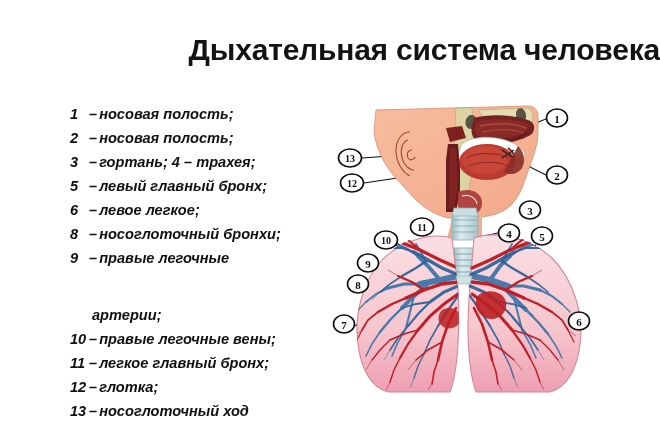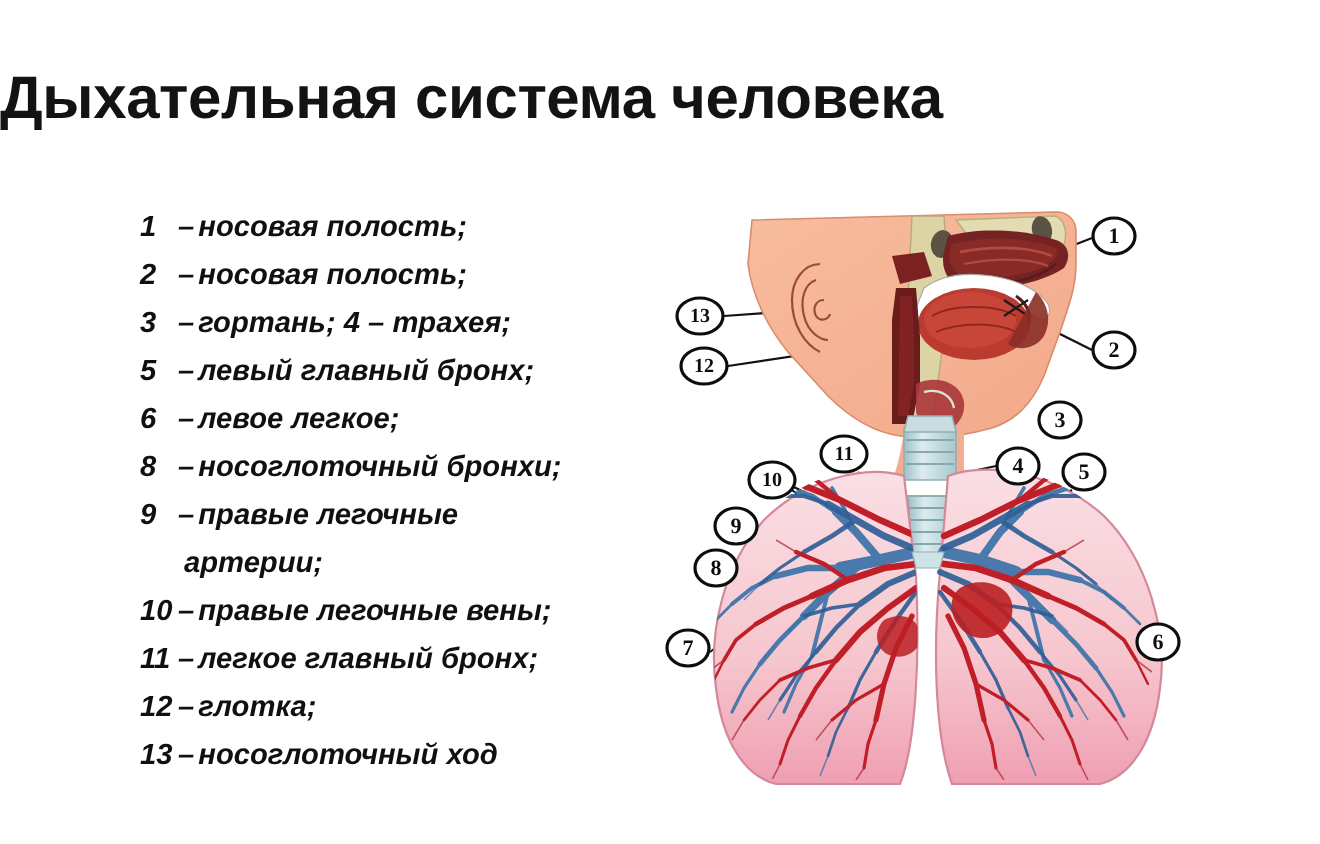--- a/index.html
+++ b/index.html
@@ -16,21 +16,21 @@
     width: 660px;
     height: 422px;
     background: #ffffff;
     overflow: hidden;
   }
   #title {
     position: absolute;
     left: 0;
     top: 33px;
     width: 660px;
-    text-align: left;
+    text-align: right;
     font-size: 30px;
     font-weight: bold;
     color: #131313;
     letter-spacing: -0.2px;
     white-space: nowrap;
   }
   #legend {
     position: absolute;
     left: 70px;
     top: 102px;
@@ -54,20 +54,21 @@
     padding: 0 2px 0 1px;
   }
   .legend-cont {
     display: block;
     font-size: 14.6px;
     font-weight: bold;
     color: #101010;
     line-height: 24px;
     padding-left: 22px;
     white-space: nowrap;
+    margin-top: 33px;
   }
 
   
   #figure {
     position: absolute;
     left: 332px;
     top: 88px;
     width: 320px;
     height: 318px;
   }

